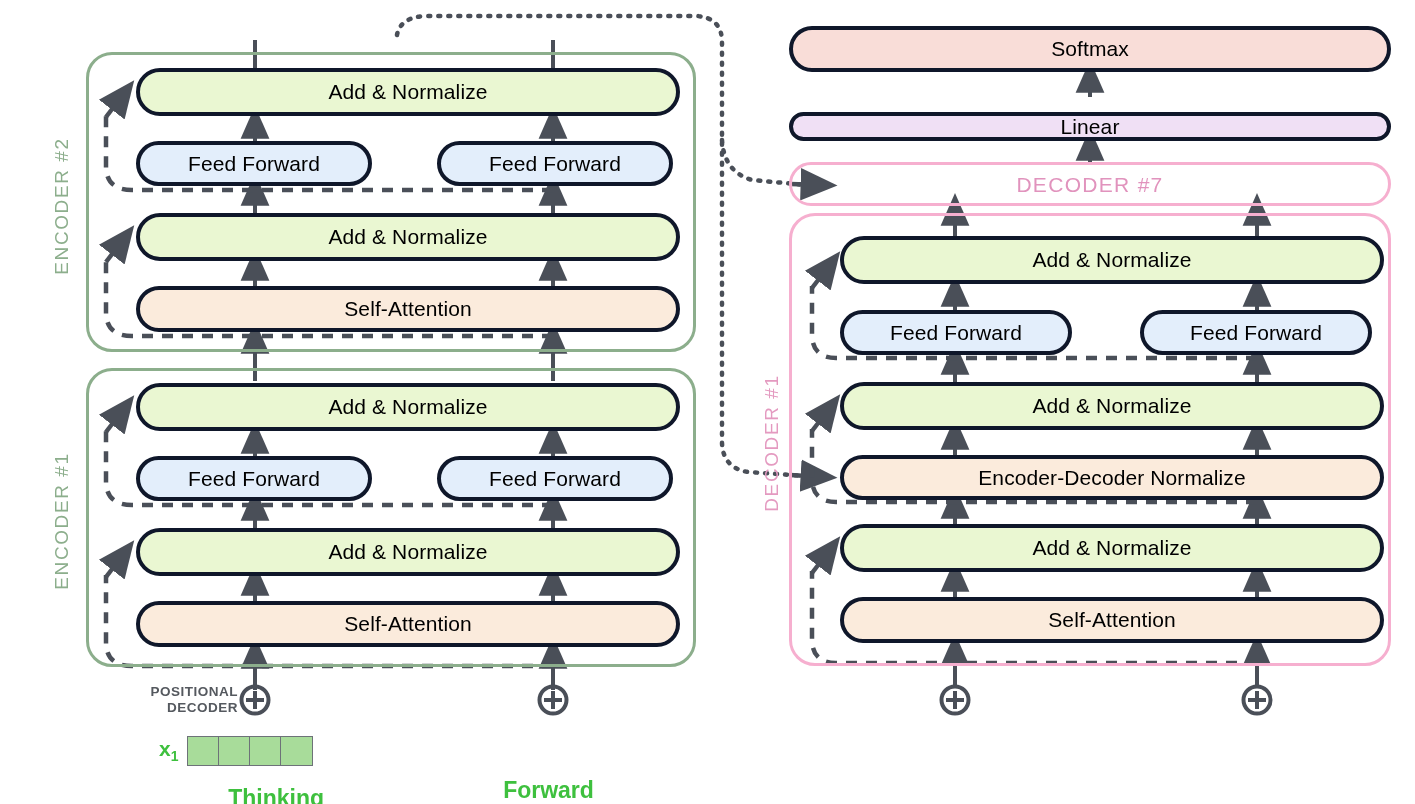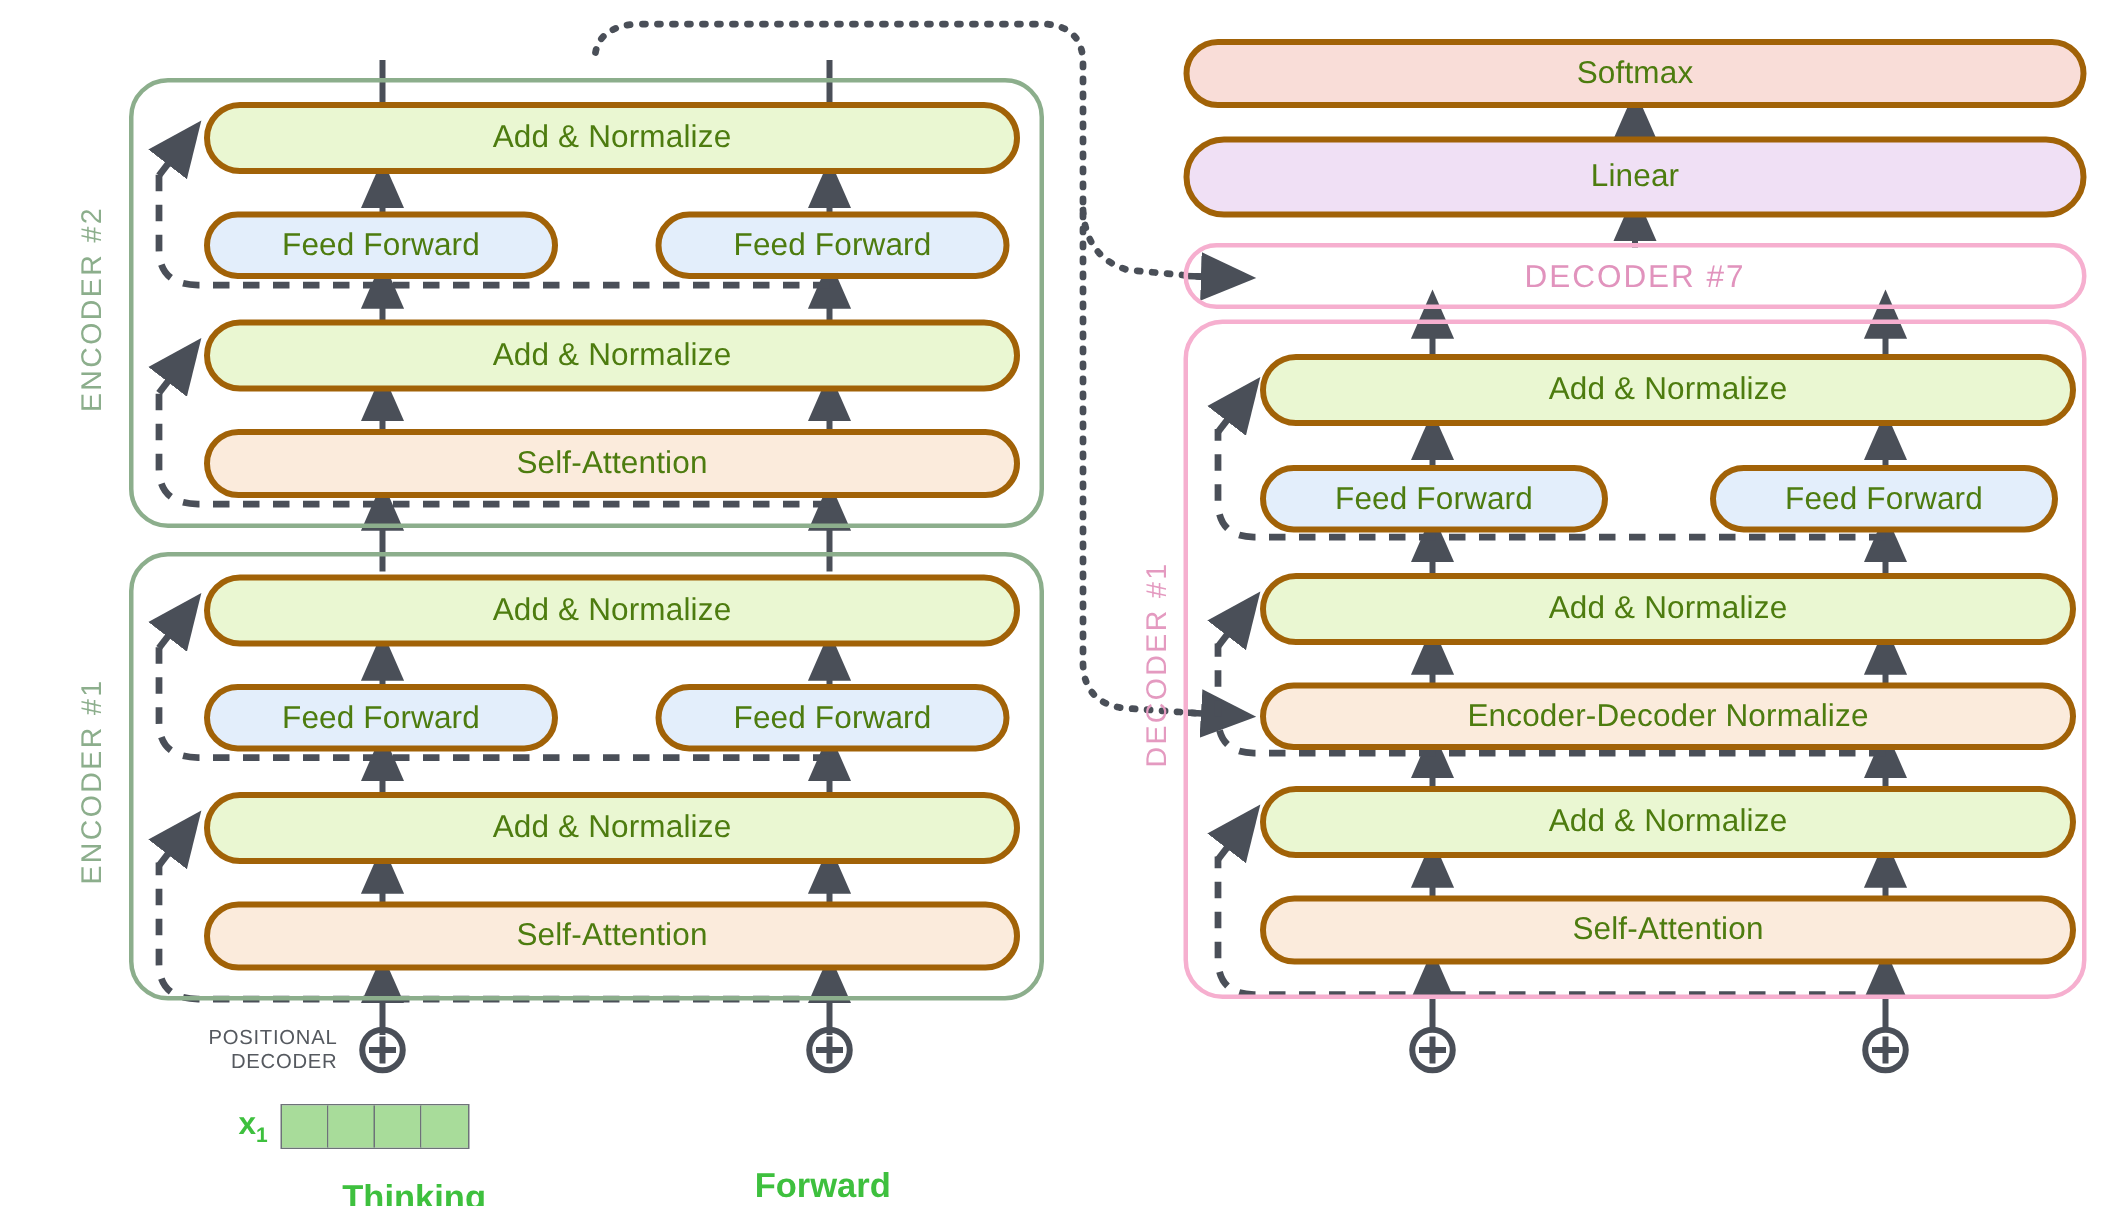--- a/index.html
+++ b/index.html
@@ -21,26 +21,26 @@
     position: absolute;
     left: 0;
     top: 0;
     width: 1415px;
     height: 804px;
   }
   
   .pill {
     position: absolute;
     box-sizing: border-box;
-    border: 4px solid #a16207;
+    border: 4px solid #0f172a;
     border-radius: 999px;
     display: flex;
     align-items: center;
     justify-content: center;
-    color: #4d7c0f;
+    color: #000000;
     font-size: 21px;
     letter-spacing: 0.1px;
     white-space: nowrap;
   }
   .pill-green { background: #eaf7d2; }
   .pill-blue  { background: #e3eefb; }
   .pill-peach { background: #fbebdc; }
   .pill-salmon{ background: #f9ddd8; }
   .pill-lilac { background: #f0e0f5; }
 
@@ -264,37 +264,37 @@
   <div class="frame frame-green" style="left:86px; top:368px; width:610px; height:299px;"></div>
   <div class="stack-label label-green" style="left:-8px; top:510px; width:140px; text-align:center; transform:rotate(-90deg);">ENCODER #1</div>
 
   <div class="pill pill-green" style="left:136px; top:383px; width:544px; height:48px;">Add &amp; Normalize</div>
   <div class="pill pill-blue" style="left:136px; top:456px; width:236px; height:45px;">Feed Forward</div>
   <div class="pill pill-blue" style="left:437px; top:456px; width:236px; height:45px;">Feed Forward</div>
   <div class="pill pill-green" style="left:136px; top:528px; width:544px; height:48px;">Add &amp; Normalize</div>
   <div class="pill pill-peach" style="left:136px; top:601px; width:544px; height:46px;">Self-Attention</div>
 
   <div class="pill pill-salmon" style="left:789px; top:26px; width:602px; height:46px;">Softmax</div>
-  <div class="pill pill-lilac" style="left:789px; top:91px; width:602px; height:54px;">Linear</div>
+  <div class="pill pill-lilac" style="left:789px; top:112px; width:602px; height:29px;">Linear</div>
 
   <div class="frame frame-pink" style="left:789px; top:162px; width:602px; height:44px;"></div>
   <div class="decoder2-text" style="left:789px; top:173px; width:602px; text-align:center;">DECODER #7</div>
 
   <div class="frame frame-pink" style="left:789px; top:213px; width:602px; height:453px;"></div>
   <div class="stack-label label-pink" style="left:702px; top:432px; width:140px; text-align:center; transform:rotate(-90deg);">DECODER #1</div>
 
   <div class="pill pill-green" style="left:840px; top:236px; width:544px; height:48px;">Add &amp; Normalize</div>
   <div class="pill pill-blue" style="left:840px; top:310px; width:232px; height:45px;">Feed Forward</div>
   <div class="pill pill-blue" style="left:1140px; top:310px; width:232px; height:45px;">Feed Forward</div>
   <div class="pill pill-green" style="left:840px; top:382px; width:544px; height:48px;">Add &amp; Normalize</div>
   <div class="pill pill-peach" style="left:840px; top:455px; width:544px; height:45px;">Encoder-Decoder Normalize</div>
   <div class="pill pill-green" style="left:840px; top:524px; width:544px; height:48px;">Add &amp; Normalize</div>
   <div class="pill pill-peach" style="left:840px; top:597px; width:544px; height:46px;">Self-Attention</div>
 
-  <div class="pos-enc-label" style="left:110px; top:684px; width:115px;">
+  <div class="pos-enc-label" style="left:123px; top:684px; width:115px;font-weight:bold;">
     <span>POSITIONAL</span><br>
     <span>DECODER</span>
   </div>
 
   <div class="embed-row" style="left:159px; top:736px;">
     <span class="embed-tag">x<sub>1</sub></span>
     <span class="embed-vec">
       <span class="embed-cell"></span>
       <span class="embed-cell"></span>
       <span class="embed-cell"></span>

